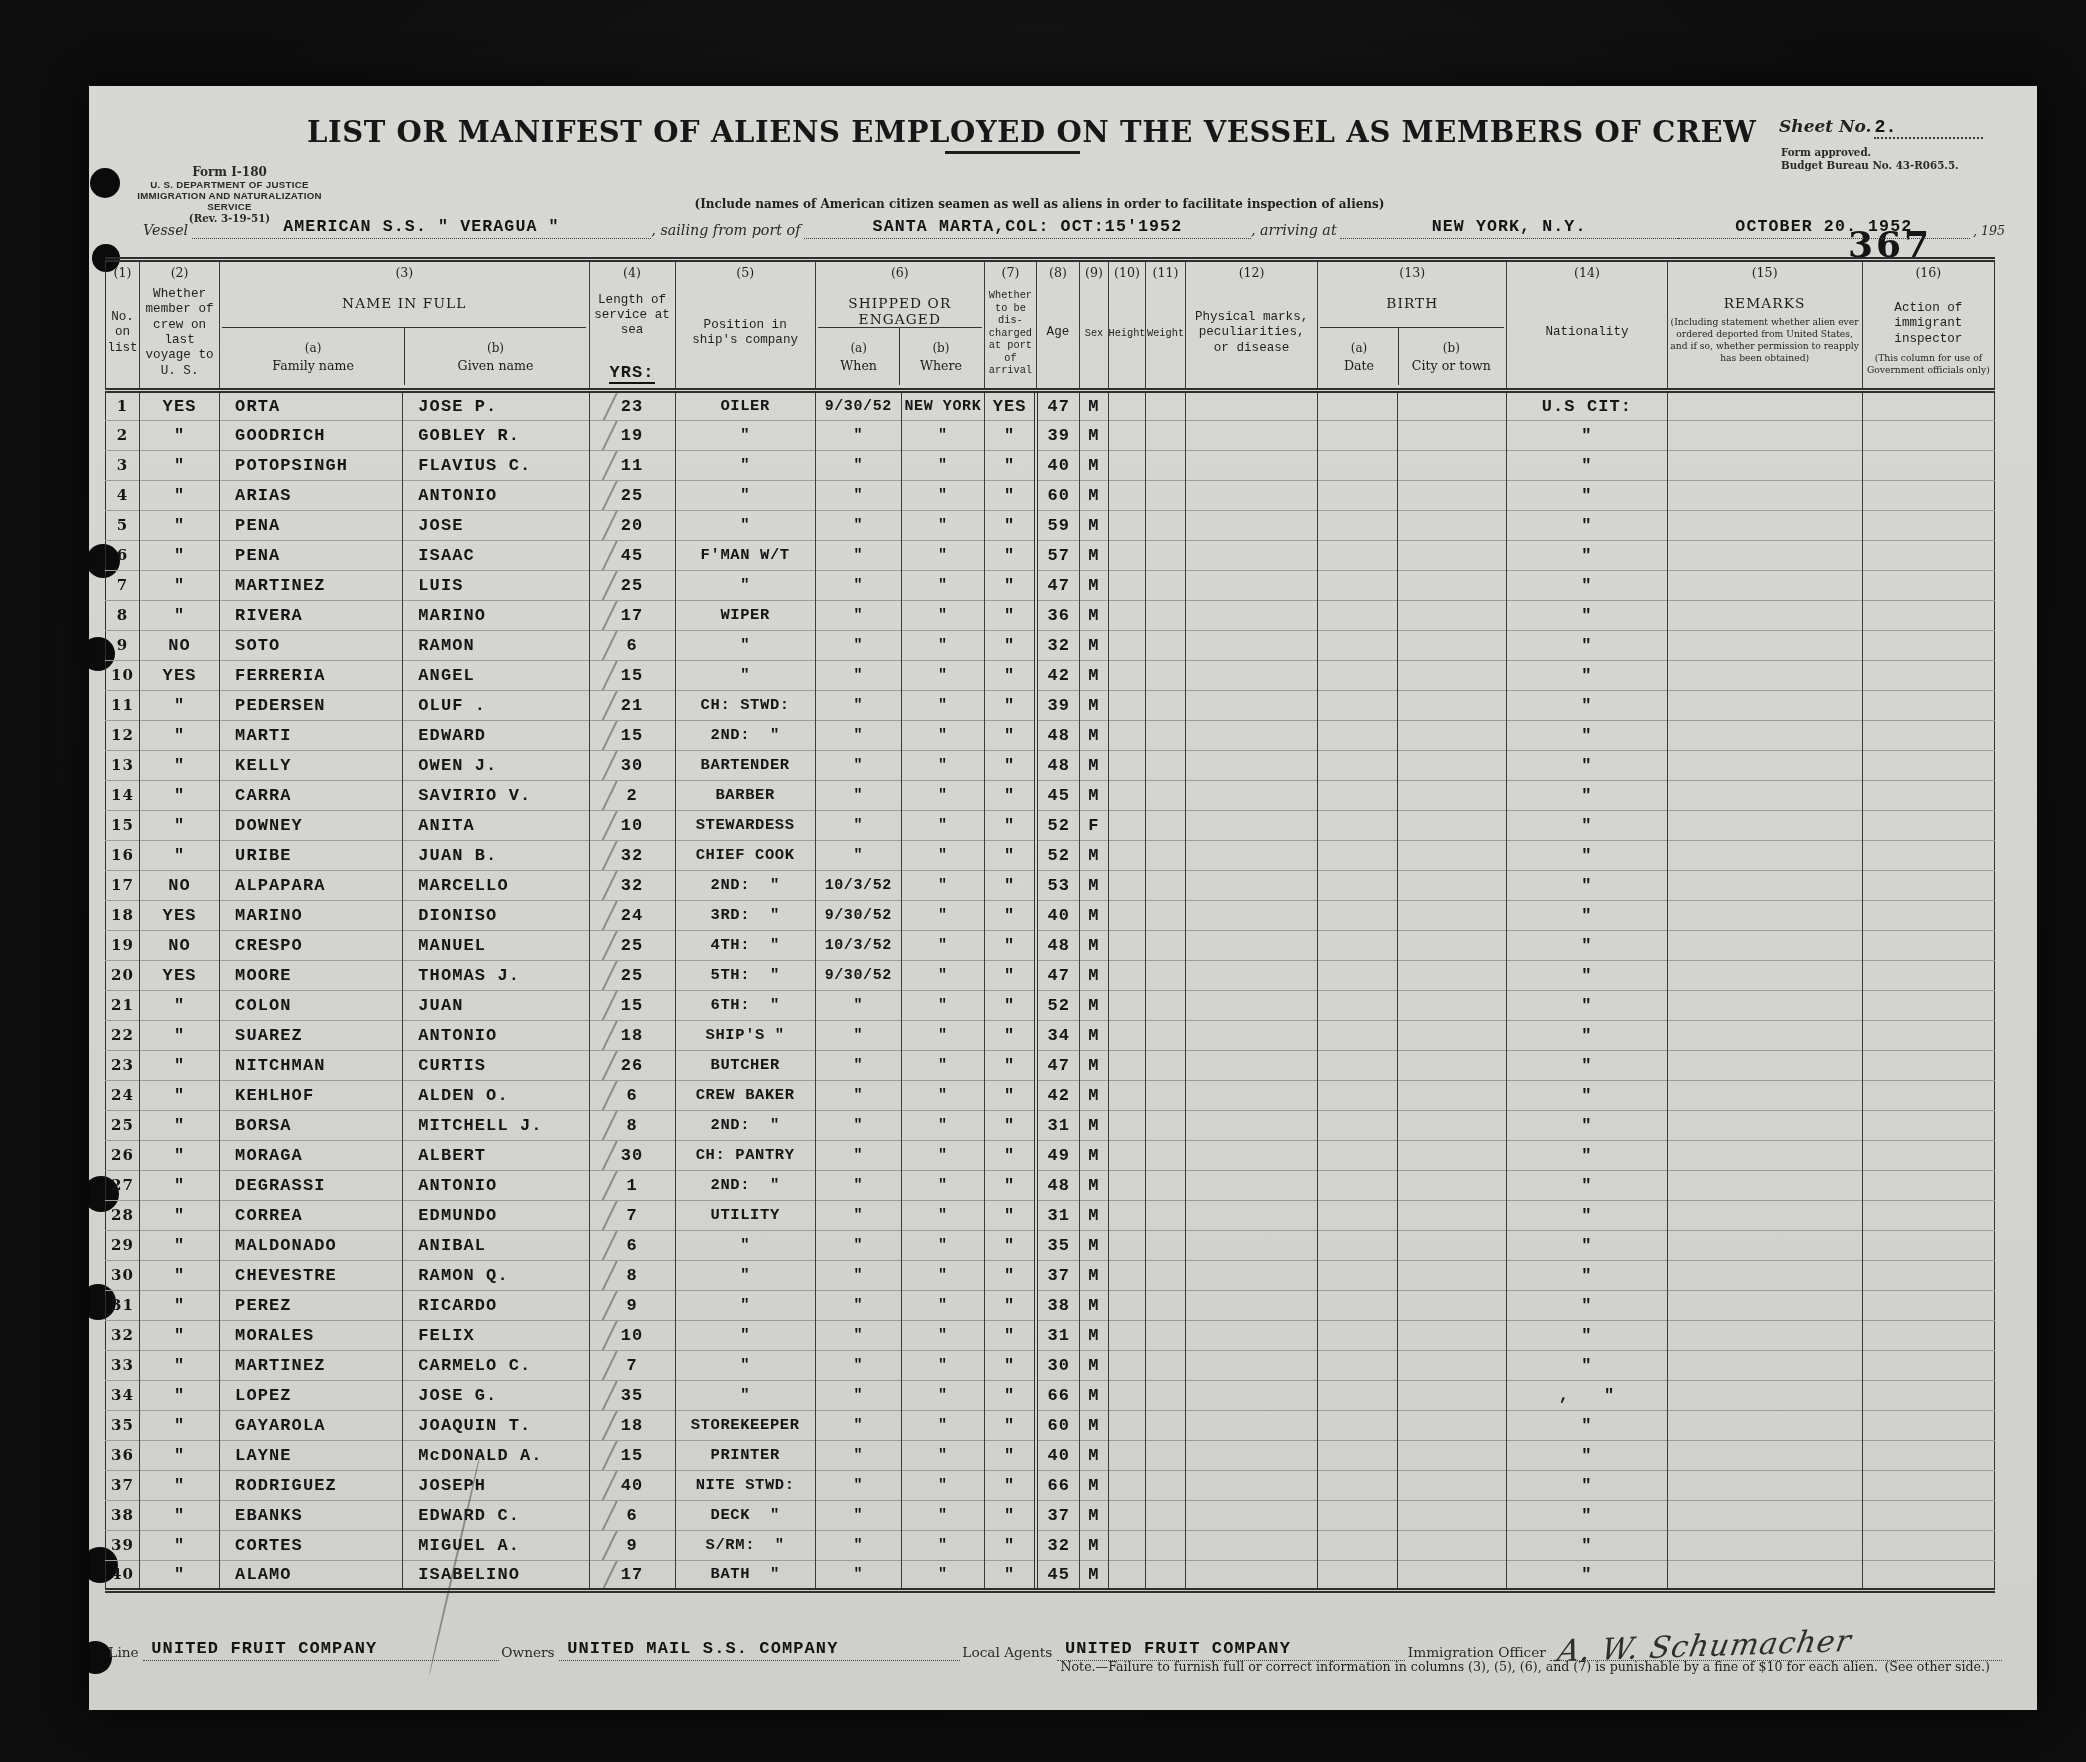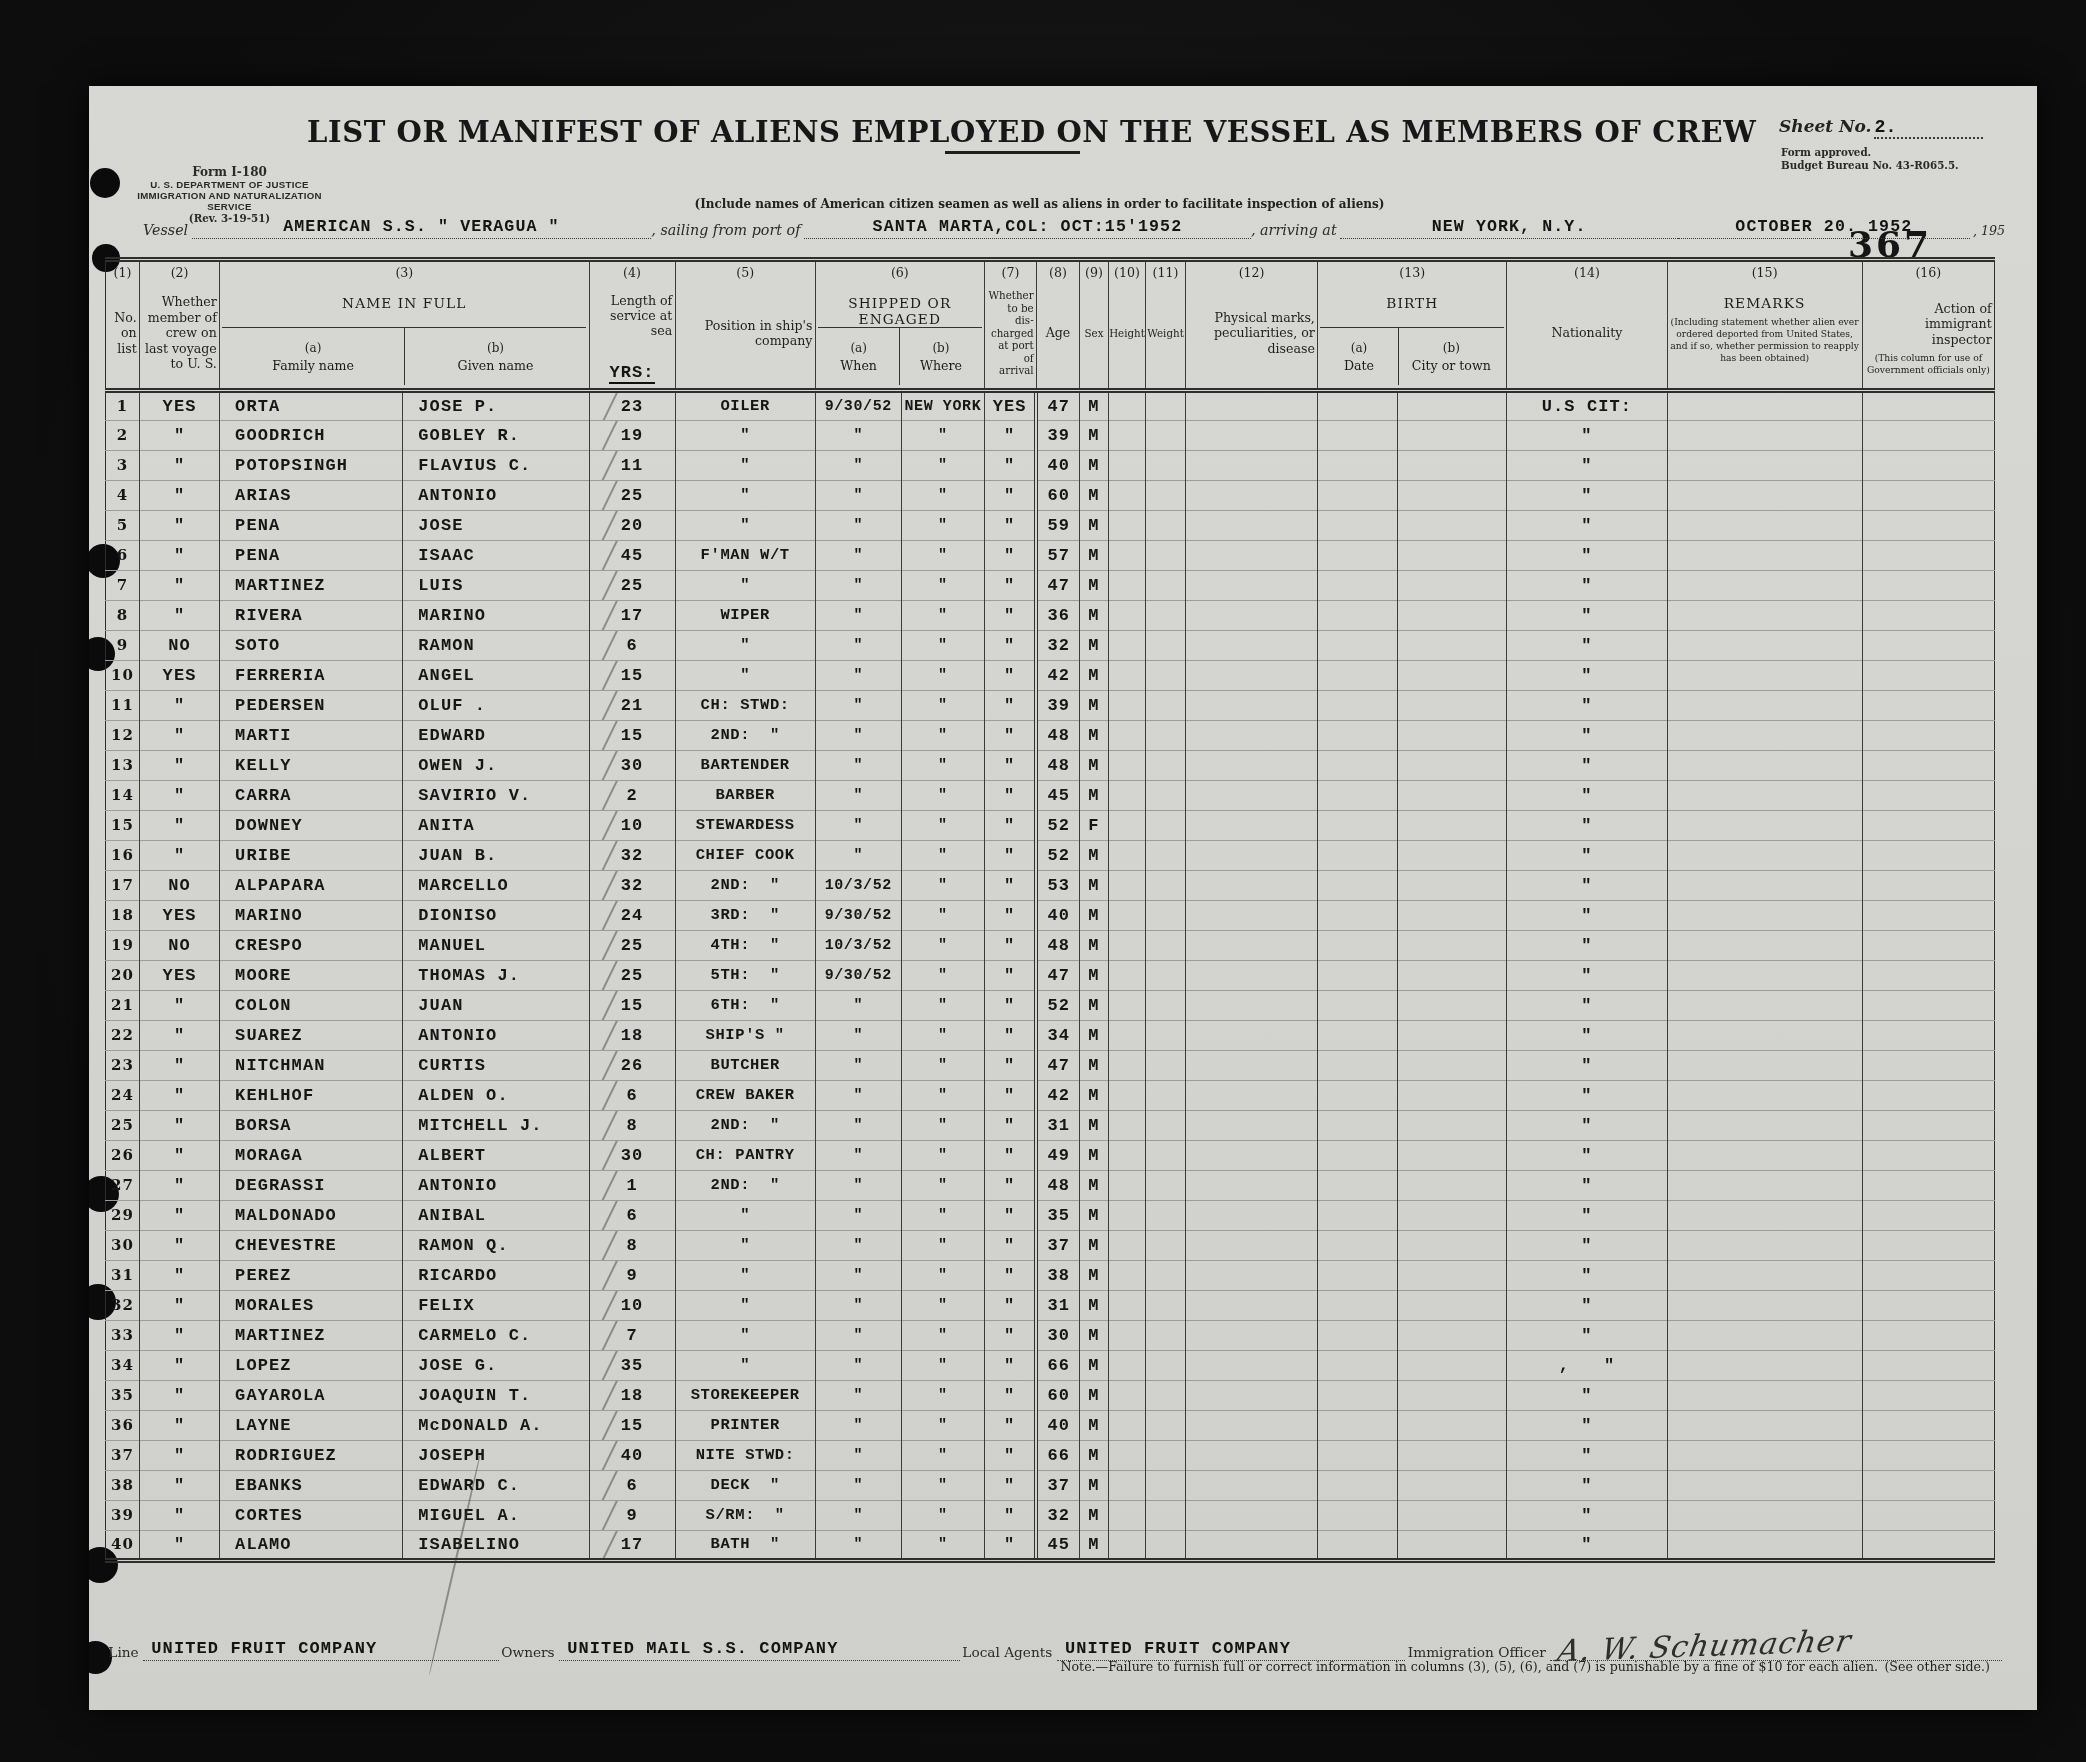--- a/index.html
+++ b/index.html
@@ -45,21 +45,21 @@
 
   
   table.crew{position:absolute;left:16px;top:171px;width:1890px;table-layout:fixed;
     border-collapse:collapse;border:1.7px solid #2e2e2e;border-top:5.2px double #2e2e2e;
     border-bottom:5.7px double #2e2e2e;}
   thead th{border-left:1.7px solid #3b3b3b;border-bottom:5.2px double #2e2e2e;
     vertical-align:top;padding:3.4px 2.3px 2.3px;font-weight:normal;height:117px;}
   thead th:first-child{border-left:none;}
   .hwrap{height:100%;display:flex;flex-direction:column;align-items:center;}
   .cnum{font-size:12.6px;color:#1f1f1f;}
-  .clabel{font-size:12.6px;line-height:1.22;text-align:right;margin:auto 0;color:#1f1f1f;}
+  .clabel{font-size:12.6px;line-height:1.22;text-align:center;margin:auto 0;color:#1f1f1f;font-family:Liberation Mono, monospace;}
   .glabel{font-size:13.7px;letter-spacing:1.1px;text-align:center;margin:15px 0 0;}
   .subrow{margin-top:auto;width:100%;display:flex;border-top:1.7px solid #333;flex:0 0 57px;}
   .subcell{flex:1;display:flex;flex-direction:column;align-items:center;justify-content:center;gap:3.4px;}
   .subcell + .subcell{border-left:1.7px solid #333;}
   .subcell .cnum{font-size:12px;}
   .subcell .slab{font-size:12.6px;}
   .sub13a{flex:0 0 42%;}
   .yrs{margin-top:auto;margin-bottom:1.1px;font-size:17px;letter-spacing:1.1px;border-bottom:2.9px solid #111;}
   .smallsub{font-size:9.2px;line-height:1.3;text-align:center;margin-top:4.6px;color:#242424;}
   .c-discharge-h .clabel{font-size:10.3px;}
@@ -862,20 +862,41 @@
             <td class="c-height"></td>
             <td class="c-weight"></td>
             <td class="c-marks"></td>
             <td class="c-birth_date"></td>
             <td class="c-birth_city"></td>
             <td class="c-nationality">"</td>
             <td class="c-remarks"></td>
             <td class="c-action"></td>
           </tr>
           <tr>
+            <td class="c-no">28</td>
+            <td class="c-member">"</td>
+            <td class="c-family">CORREA</td>
+            <td class="c-given">EDMUNDO</td>
+            <td class="c-service"><span class="slash"></span><span>7</span></td>
+            <td class="c-position">UTILITY</td>
+            <td class="c-when">"</td>
+            <td class="c-where">"</td>
+            <td class="c-discharge">"</td>
+            <td class="c-age">31</td>
+            <td class="c-sex">M</td>
+            <td class="c-height"></td>
+            <td class="c-weight"></td>
+            <td class="c-marks"></td>
+            <td class="c-birth_date"></td>
+            <td class="c-birth_city"></td>
+            <td class="c-nationality">"</td>
+            <td class="c-remarks"></td>
+            <td class="c-action"></td>
+          </tr>
+          <tr>
             <td class="c-no">29</td>
             <td class="c-member">"</td>
             <td class="c-family">MALDONADO</td>
             <td class="c-given">ANIBAL</td>
             <td class="c-service"><span class="slash"></span><span>6</span></td>
             <td class="c-position">"</td>
             <td class="c-when">"</td>
             <td class="c-where">"</td>
             <td class="c-discharge">"</td>
             <td class="c-age">35</td>

